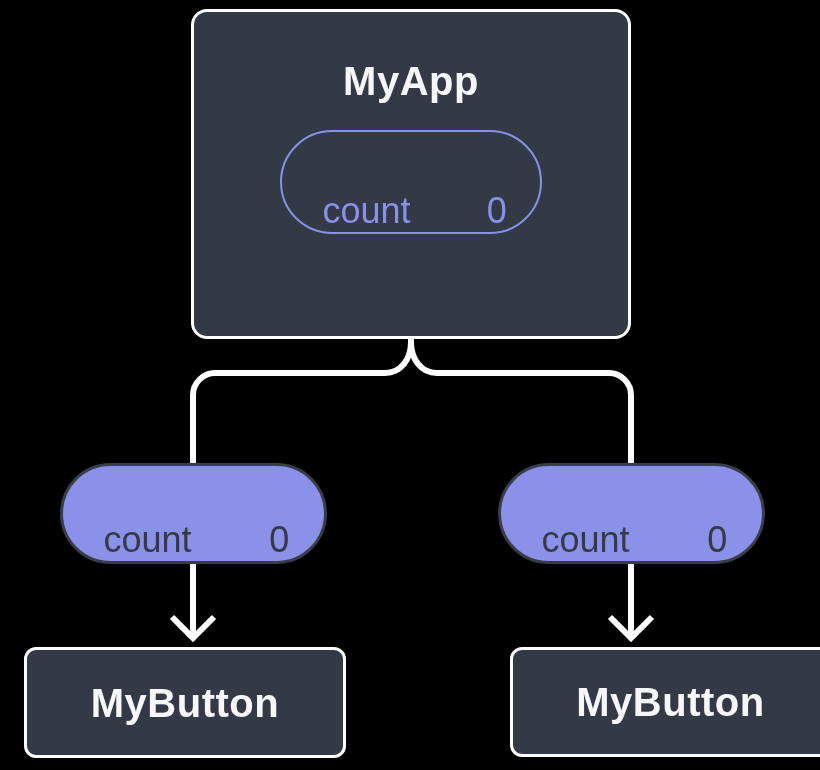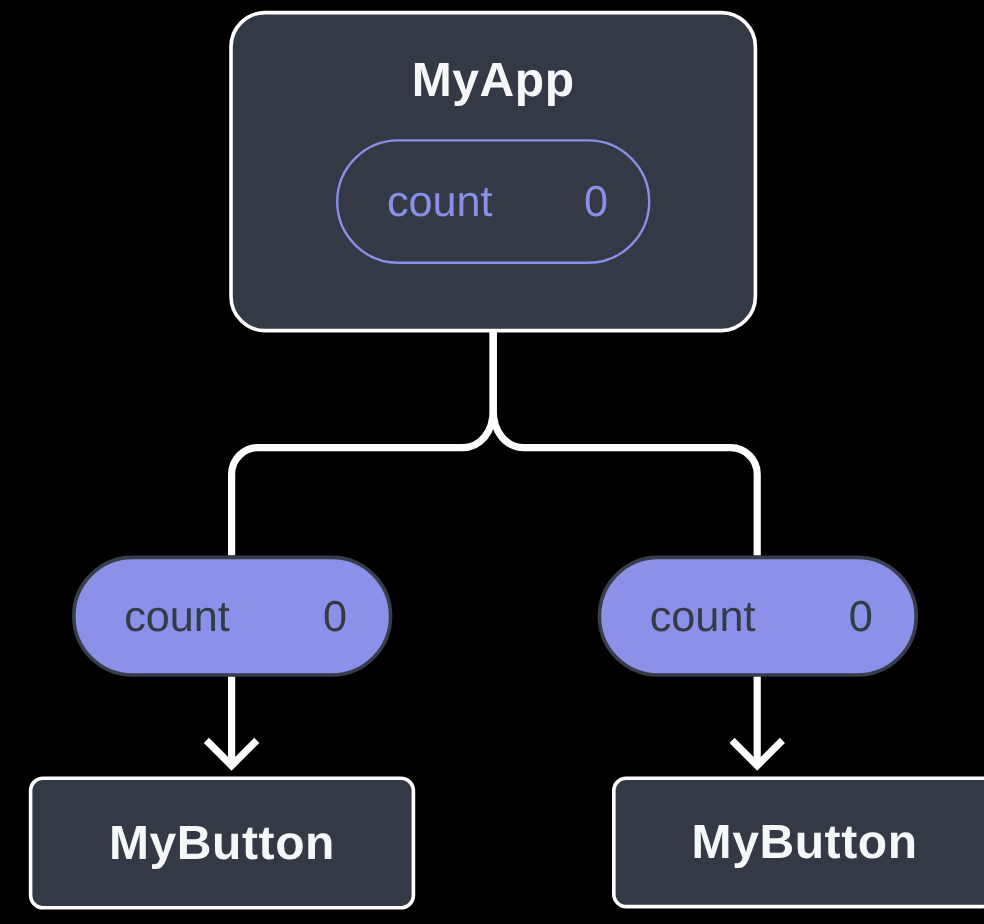--- a/index.html
+++ b/index.html
@@ -26,41 +26,41 @@
     box-sizing: border-box;
     background: #333A45;
     border: 3.5px solid #FFFFFF;
     display: flex;
     flex-direction: column;
     align-items: center;
     color: #F6F7F9;
   }
   .node-root {
     left: 191px; top: 9px;
-    width: 440px; height: 268px;
-    border-radius: 30px;
-    padding-top: 32px;
+    width: 440px; height: 330px;
+    border-radius: 16px;
+    padding-top: 46px;
   }
   .node-leaf {
     border-radius: 12px;
     justify-content: center;
     margin-left: 16px;
   }
   .node-leaf.left  { left: 8px;   top: 647px; width: 322px; height: 111px; }
   .node-leaf.right { left: 494px; top: 647px; width: 321px; height: 110px; }
   .node-title {
     font-size: 40px;
     font-weight: 700;
     line-height: 1.15;
     letter-spacing: 0.5px;
   }
   .pill {
     box-sizing: border-box;
     display: flex;
-    align-items: center;
+    align-items: flex-end;
     overflow: hidden;
   }
   .pill-outline {
     margin-top: 26px;
     width: 262px; height: 104px;
     border: 2.5px solid #8A90E8;
     border-radius: 52px;
     color: #8A90E8;
     background: transparent;
   }

